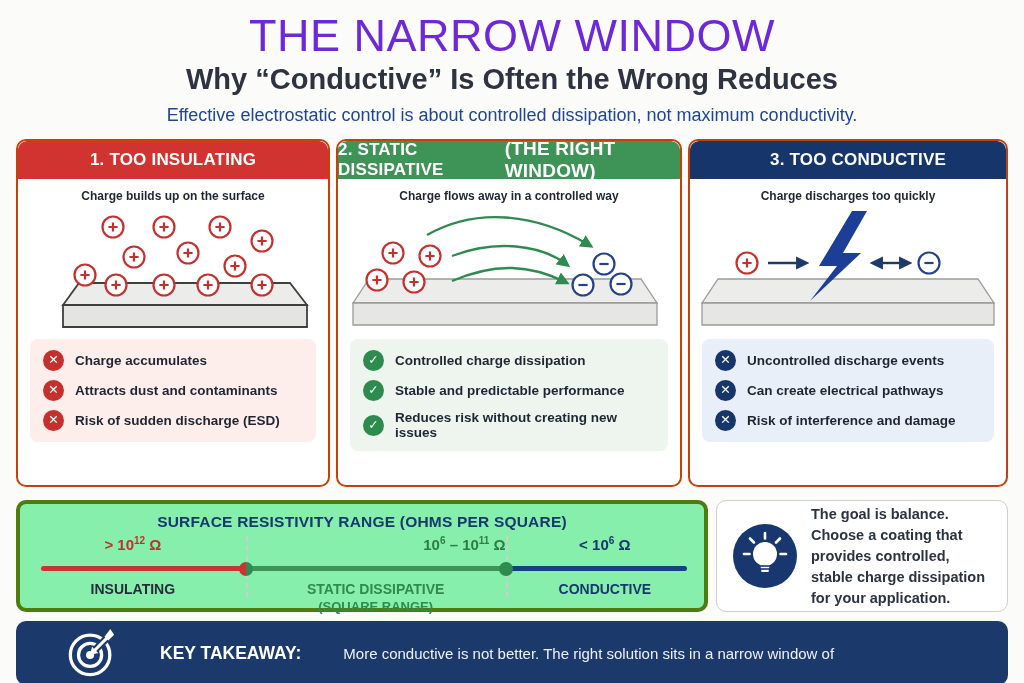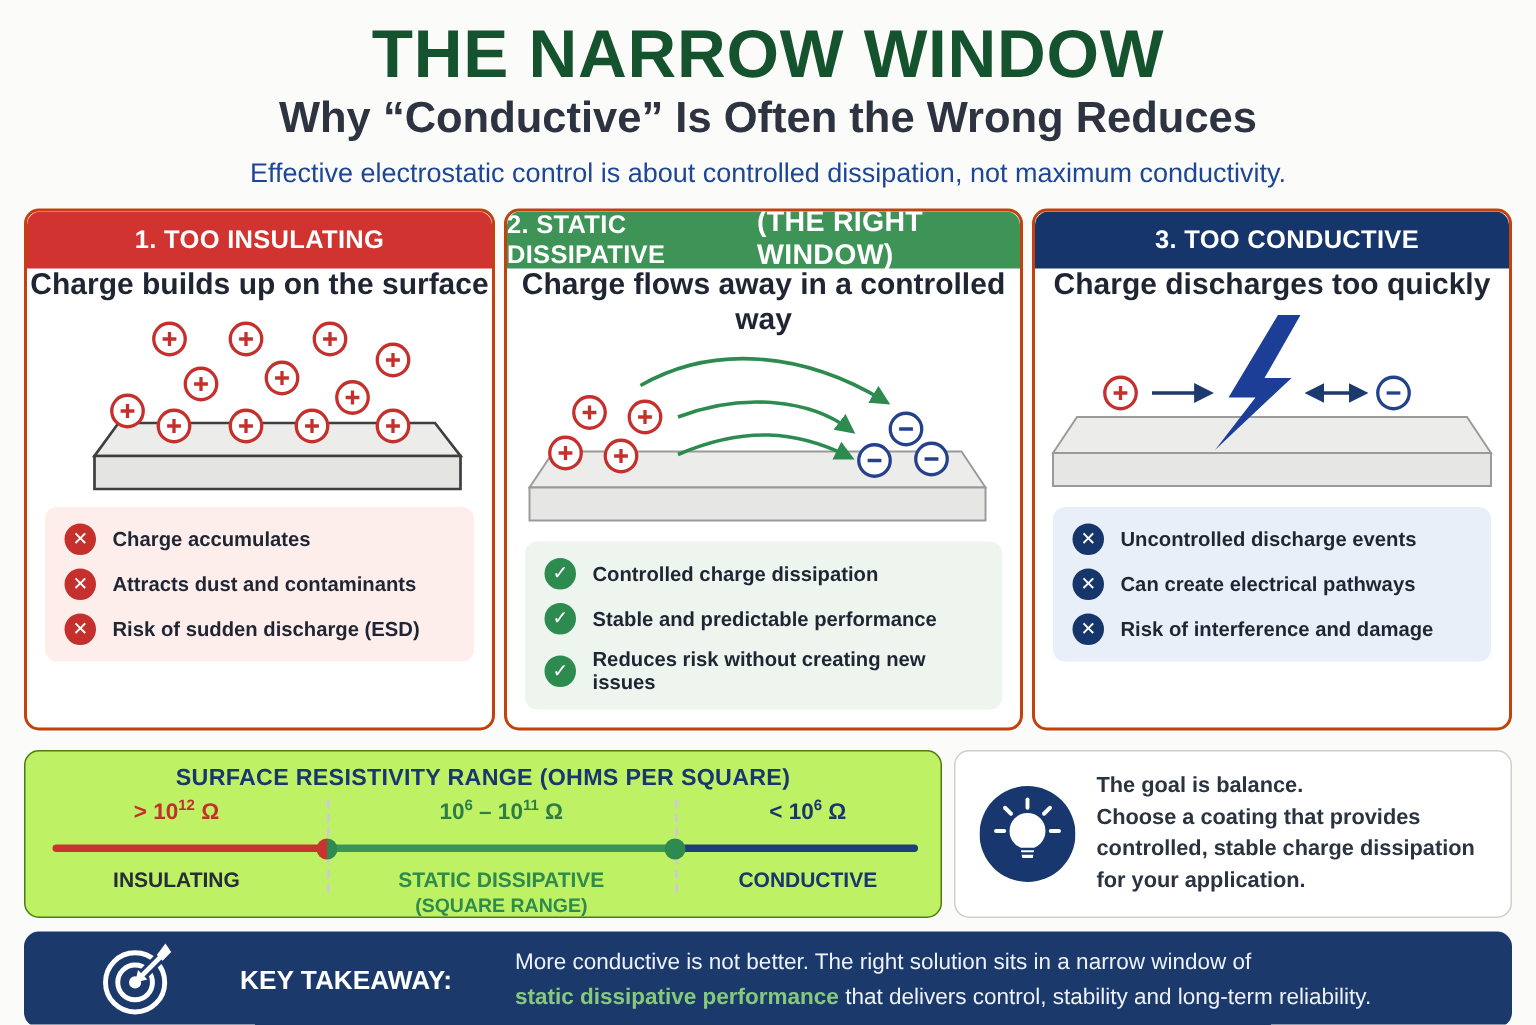--- a/index.html
+++ b/index.html
@@ -2,56 +2,56 @@
 <html><head>
 <meta charset="utf-8">
 <style>
   * { margin:0; padding:0; box-sizing:border-box; }
   html,body { width:1024px; height:683px; overflow:hidden; background:#fbfbf9;
               font-family:"Liberation Sans","DejaVu Sans",sans-serif; }
   .page { width:1024px; height:683px; padding:12px 16px 14px; }
 
   
   .hdr { text-align:center; }
-  .title { font-size:45px; font-weight:bold; color:#14532d; letter-spacing:.5px; line-height:1.05; }
+  .title { font-size:45px; font-weight:normal; color:#6d28d9; letter-spacing:.5px; line-height:1.05; }
   .subtitle { font-size:29px; font-weight:bold; color:#2d3340; margin-top:4px; }
   .tagline { font-size:18px; font-weight:normal; color:#1d4696; margin-top:9px; }
 
   
   .panels { display:grid; grid-template-columns:314px 346px 320px; gap:6px; margin-top:13px; }
   .panel { background:#fff; border:2px solid #c2410c; border-radius:10px; height:348px; overflow:hidden; }
   .phead { height:38px; display:flex; align-items:center; justify-content:center; gap:6px;
            color:#fff; font-weight:bold; font-size:17px; letter-spacing:.2px;
            border-radius:9px 9px 0 0; }
   .phead .sfx { font-size:19px; font-weight:bold; }
   .phead.red   { background:#d03330; }
   .phead.green { background:#3e9357; }
   .phead.navy  { background:#16356b;padding-left:20px; }
-  .pcap { text-align:center; font-size:20px; font-weight:bold; color:#1f2532; }
+  .pcap { text-align:center; font-size:12px; font-weight:bold; color:#1f2532; margin-top:10px; }
   .illus { display:block; width:100%; height:128px; margin-top:2px; }
   .plist { margin:6px 12px 0; border-radius:8px; padding:11px 13px; display:flex; flex-direction:column; gap:9px; }
   .plist.red   { background:#fdeeec; }
   .plist.green { background:#edf5ee; }
   .plist.navy  { background:#e9eff8; }
   .prow { display:flex; align-items:center; gap:11px; font-size:13.5px; font-weight:600; color:#1f2532; }
   .badge { flex:0 0 21px; width:21px; height:21px; border-radius:50%; color:#fff;
            font-size:12.5px; font-weight:bold; line-height:21px; text-align:center; }
   .badge.red   { background:#c5302d; }
   .badge.green { background:#2e8b4f; }
   .badge.navy  { background:#16356b; }
 
   
   .scalerow { display:flex; gap:8px; margin-top:13px; height:112px; }
-  .scalebox { position:relative; width:612px; background:#bef264; border:1px solid #4d7c0f; border-radius:10px; }
+  .scalebox { position:relative; width:692px; background:#86efac; border:4px solid #4d7c0f; border-radius:10px; }
   .stitle { position:absolute; top:9px; width:100%; text-align:center;
             font-size:15.5px; font-weight:bold; color:#17376e; letter-spacing:.2px; }
   .divider { position:absolute; top:32px; height:62px; border-left:2px dashed #cdcdcb; }
   .rng { position:absolute; top:31px; text-align:center; font-size:15px; font-weight:bold; }
   .rng sup { font-size:10px; }
-  .rng.red { color:#c32f2c; } .rng.green { color:#2f7d46; } .rng.navy { color:#17376e; }
+  .rng.red { color:#c32f2c; } .rng.green { color:#2f7d46;text-align:right; } .rng.navy { color:#17376e; }
   .seg { position:absolute; top:62px; height:5px; border-radius:3px; }
   .seg.red { background:#c93431; } .seg.green { background:#3e9357; } .seg.navy { background:#1c3f7a; }
   .dot { position:absolute; top:57.5px; width:14px; height:14px; border-radius:50%; }
   .dot.mix { background:linear-gradient(90deg,#c93431 50%,#2e8b4f 50%); }
   .dot.green { background:#2e8b4f; }
   .cat { position:absolute; top:77px; text-align:center; font-size:14px; font-weight:bold; line-height:1.2; }
   .cat.dark { color:#262c38; } .cat.green { color:#2f8a4d; } .cat.navy { color:#17376e; }
   .cat .sub { font-size:13px; }
 
   .goalbox { flex:1; background:#fff; border:1px solid #cfcfcd; border-radius:10px;
@@ -252,17 +252,16 @@
       <circle cx="25" cy="29" r="12" fill="none" stroke="#fff" stroke-width="3.4"></circle>
       <circle cx="25" cy="29" r="4.2" fill="#fff"></circle>
       <path d="M28,26 L46,8" stroke="#1b3a6b" stroke-width="7.5"></path>
       <path d="M27,27 L45,9" stroke="#fff" stroke-width="3.2"></path>
       <polygon points="25,29 33.5,27 27,20.5" fill="#fff"></polygon>
       <polygon points="40,10 46,2 50,8 44,14" fill="#fff"></polygon>
     </svg>
     <div class="label">KEY TAKEAWAY:</div>
     <div class="body">
       <div>More conductive is not better. The right solution sits in a narrow window of</div>
-      <div><span class="hl">static dissipative performance</span><span> that delivers control, stability and long-term reliability.</span></div>
     </div>
   </div>
 
 </div>
 
 </body></html>

